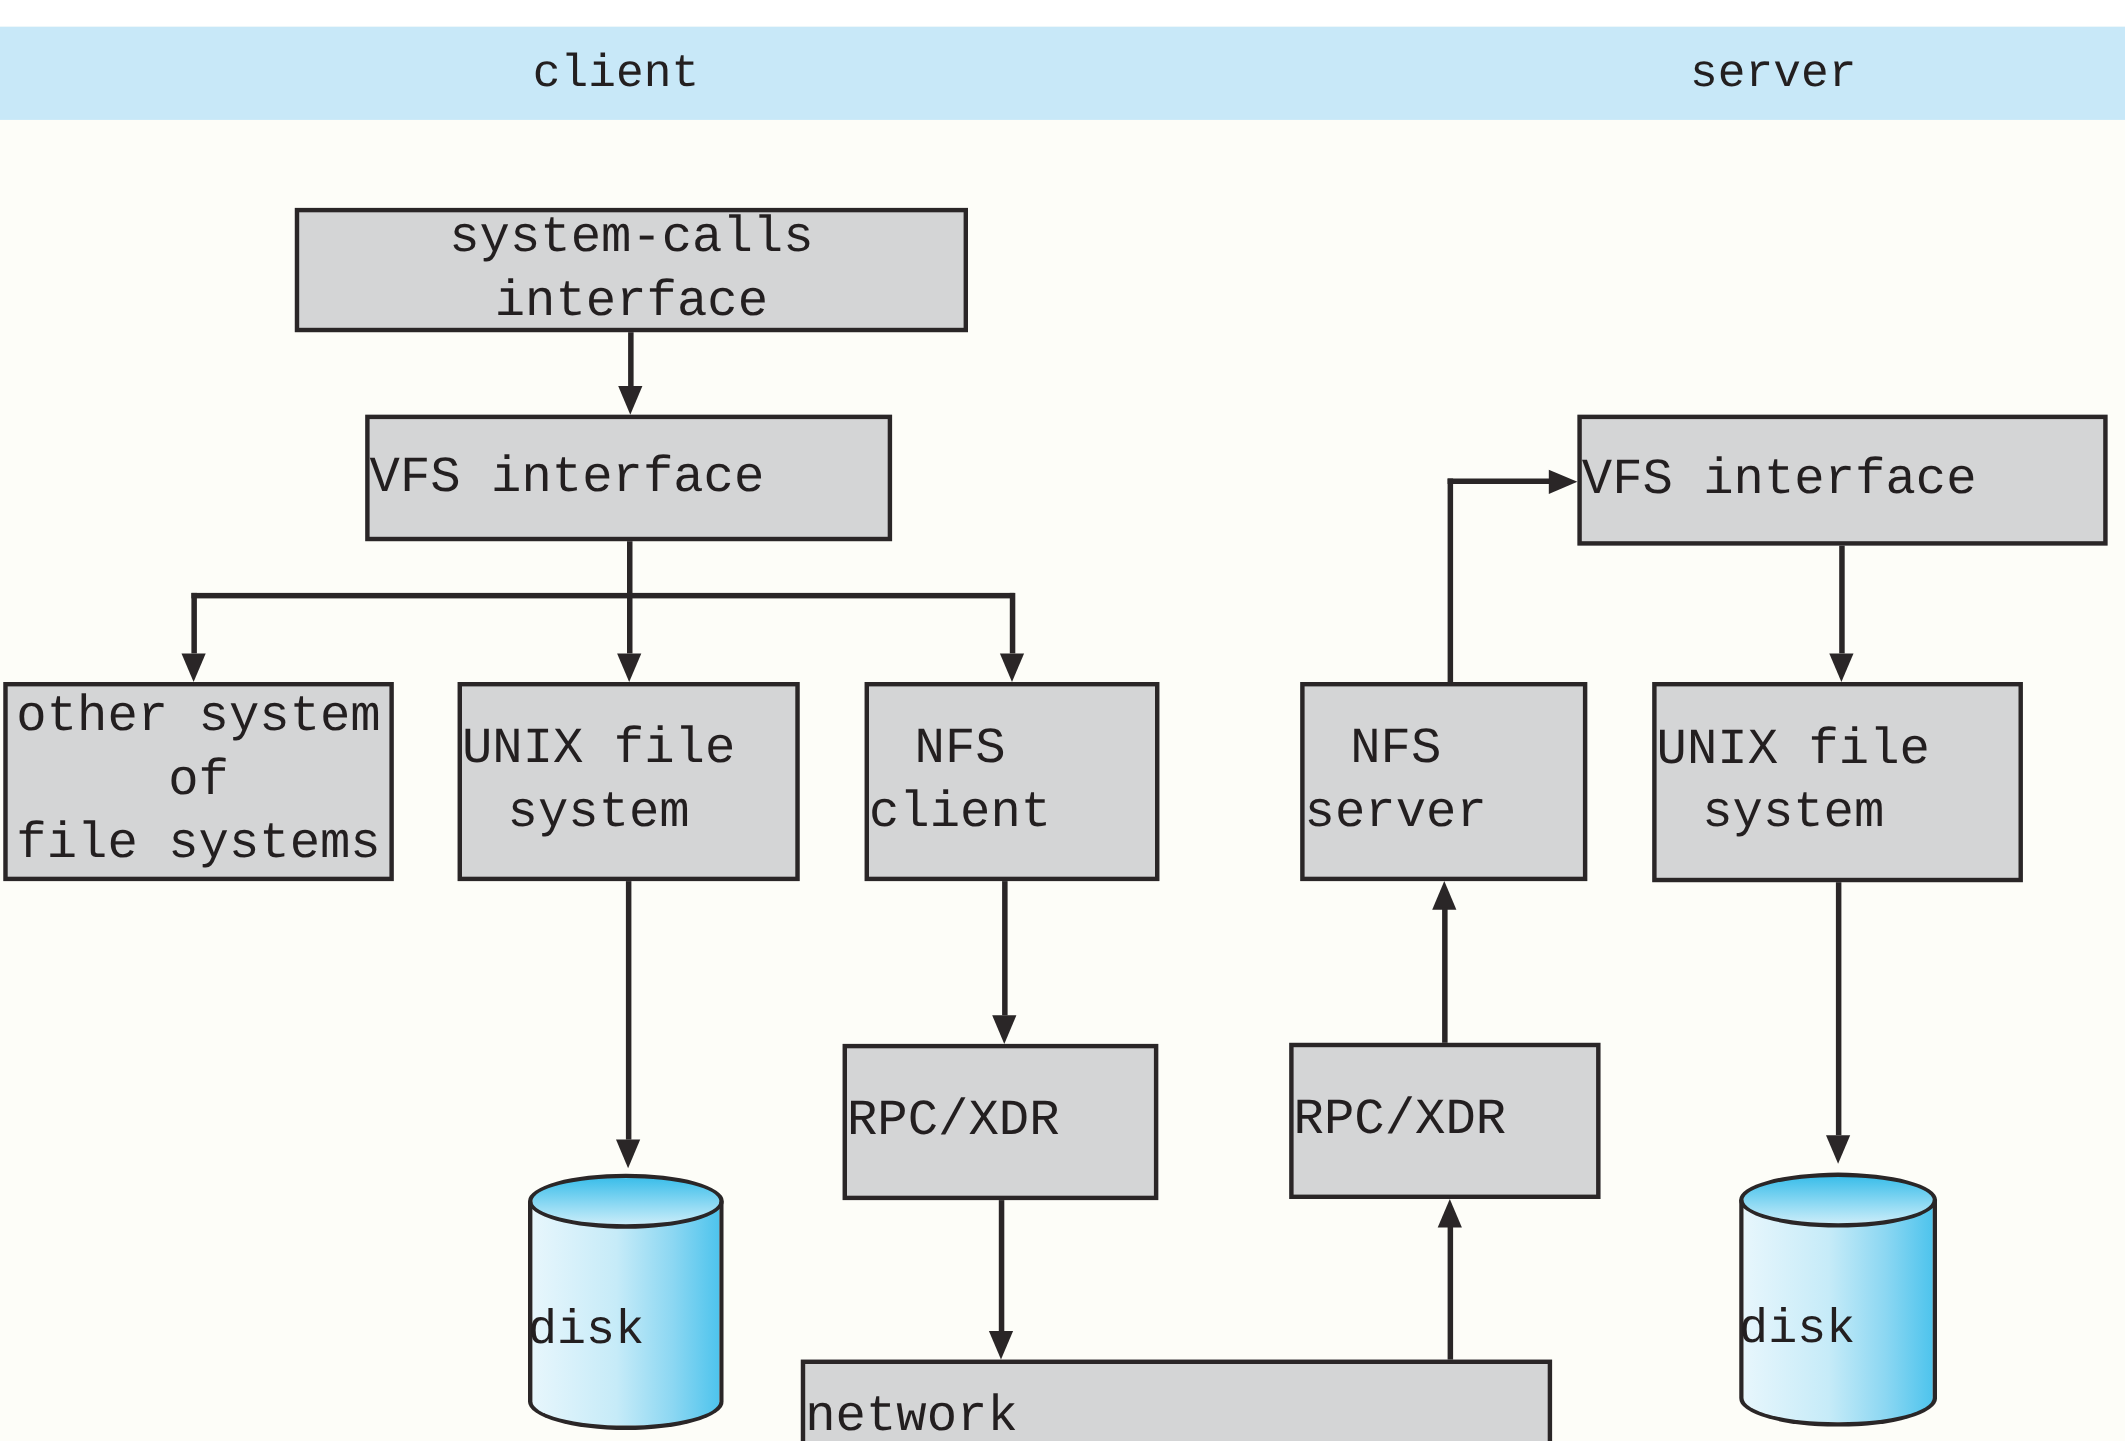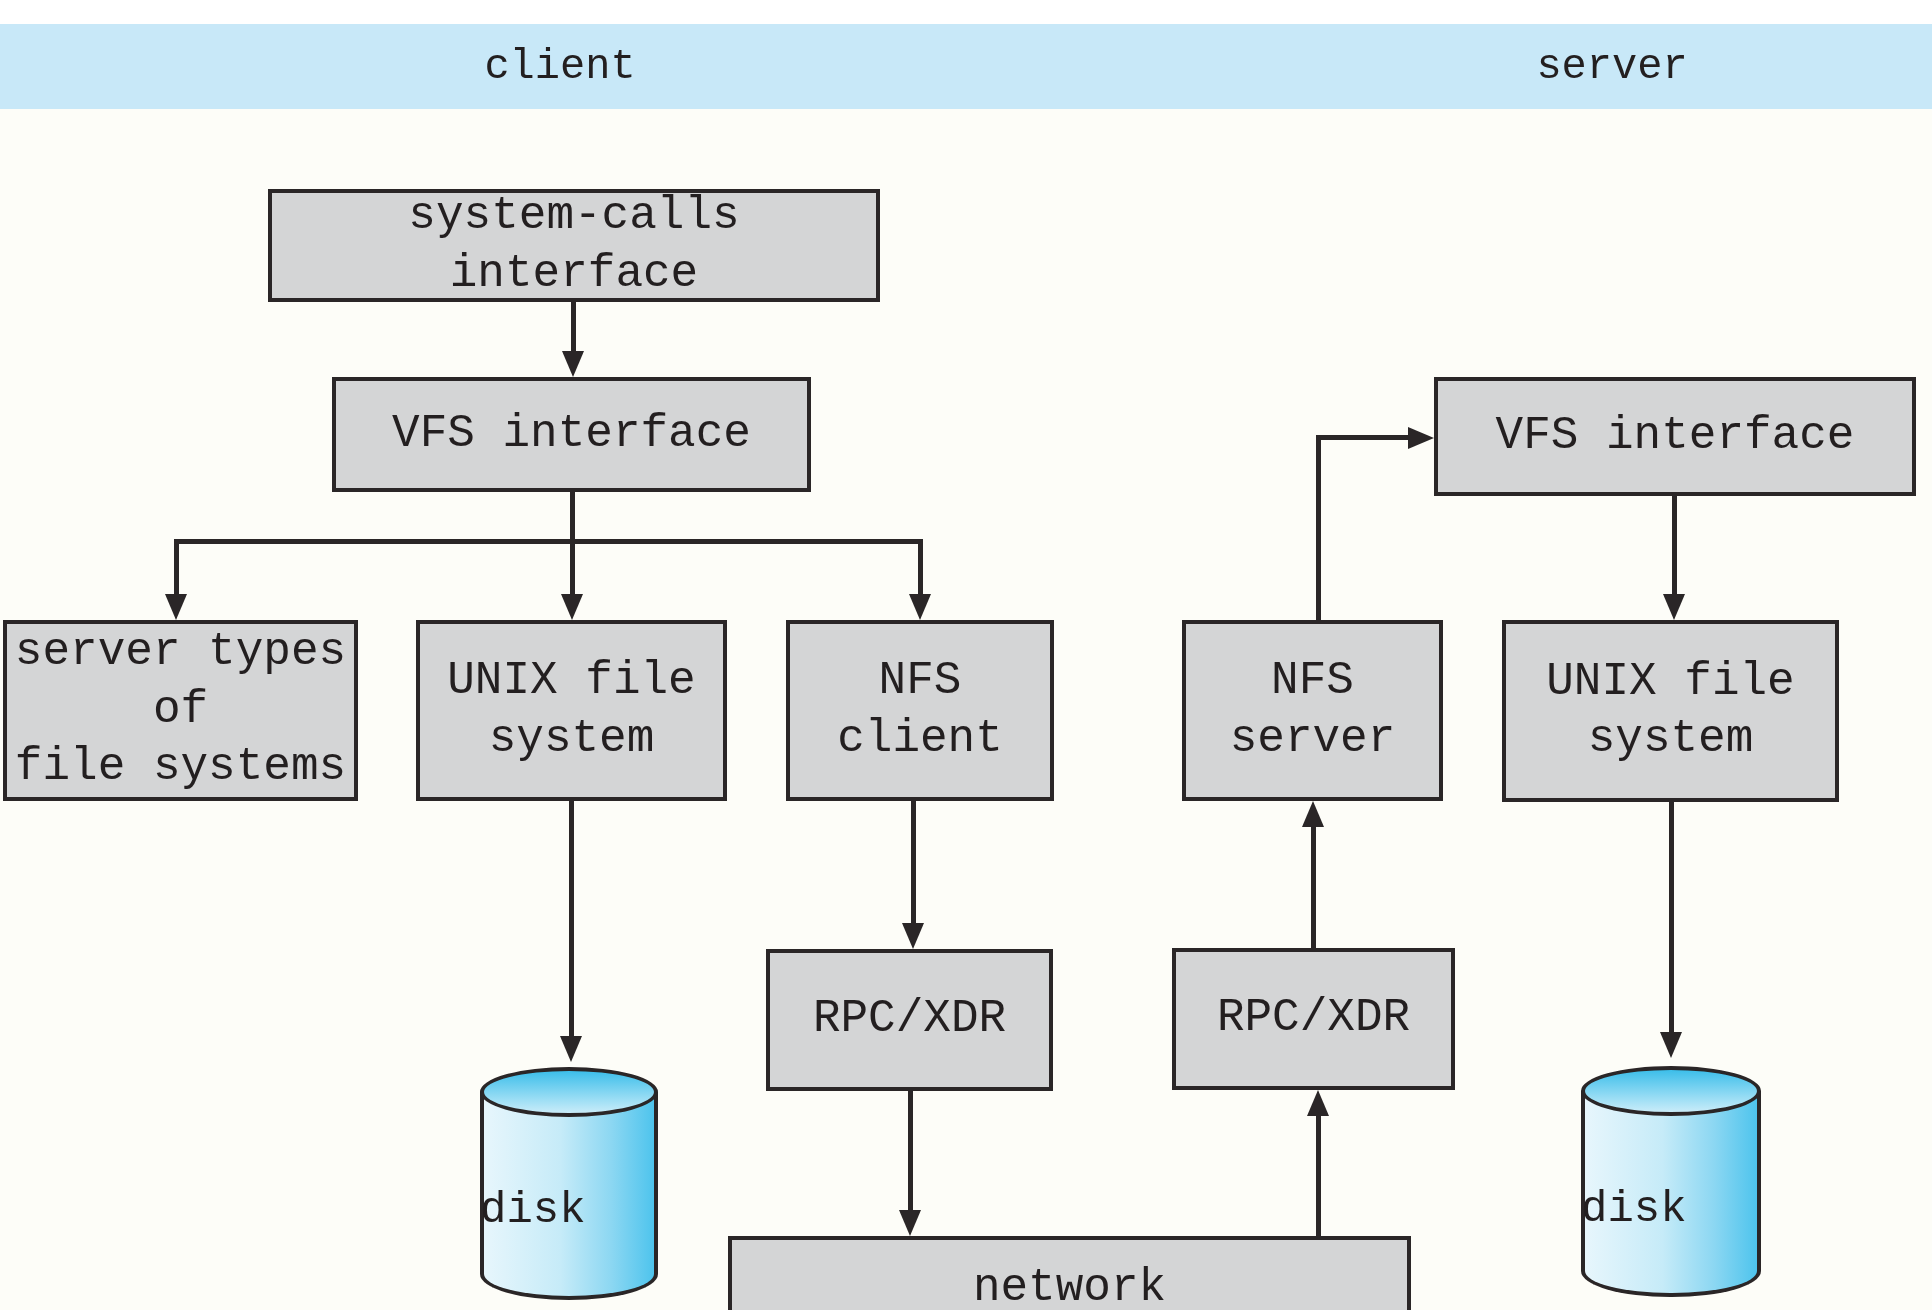--- a/index.html
+++ b/index.html
@@ -18,21 +18,21 @@
     background:#c8e8f8;
   }
   .hlabel{
     position:absolute;top:50%;transform:translate(-50%,-50%);
     font-size:42px;color:#231f20;white-space:nowrap;
   }
   
   .box{
     position:absolute;box-sizing:border-box;
     background:#d4d5d6;border:4px solid #2a2627;
-    display:flex;align-items:center;justify-content:center;
+    display:flex;align-items:center;
     text-align:center;font-size:46px;line-height:1.25;
   }
   .box span{white-space:pre-line;}
   
   .vline,.hline{position:absolute;background:#2a2627;}
   .vline{width:5px;}
   .hline{height:5px;}
   .arr-down{position:absolute;width:0;height:0;
     border-left:11px solid transparent;border-right:11px solid transparent;
     border-top:26px solid #2a2627;}
@@ -72,21 +72,21 @@
 
   <div class="box" style="left:268px;top:165px;width:612px;height:113px">
     <span>system-calls interface</span>
   </div>
 
   <div class="box" style="left:332px;top:353px;width:479px;height:115px">
     <span>VFS interface</span>
   </div>
 
   <div class="box" style="left:3px;top:596px;width:355px;height:181px">
-    <span>server types of
+    <span>other system of
 file systems</span>
   </div>
 
   <div class="box" style="left:416px;top:596px;width:311px;height:181px">
     <span>UNIX file
 system</span>
   </div>
 
   <div class="box" style="left:786px;top:596px;width:268px;height:181px">
     <span>NFS

